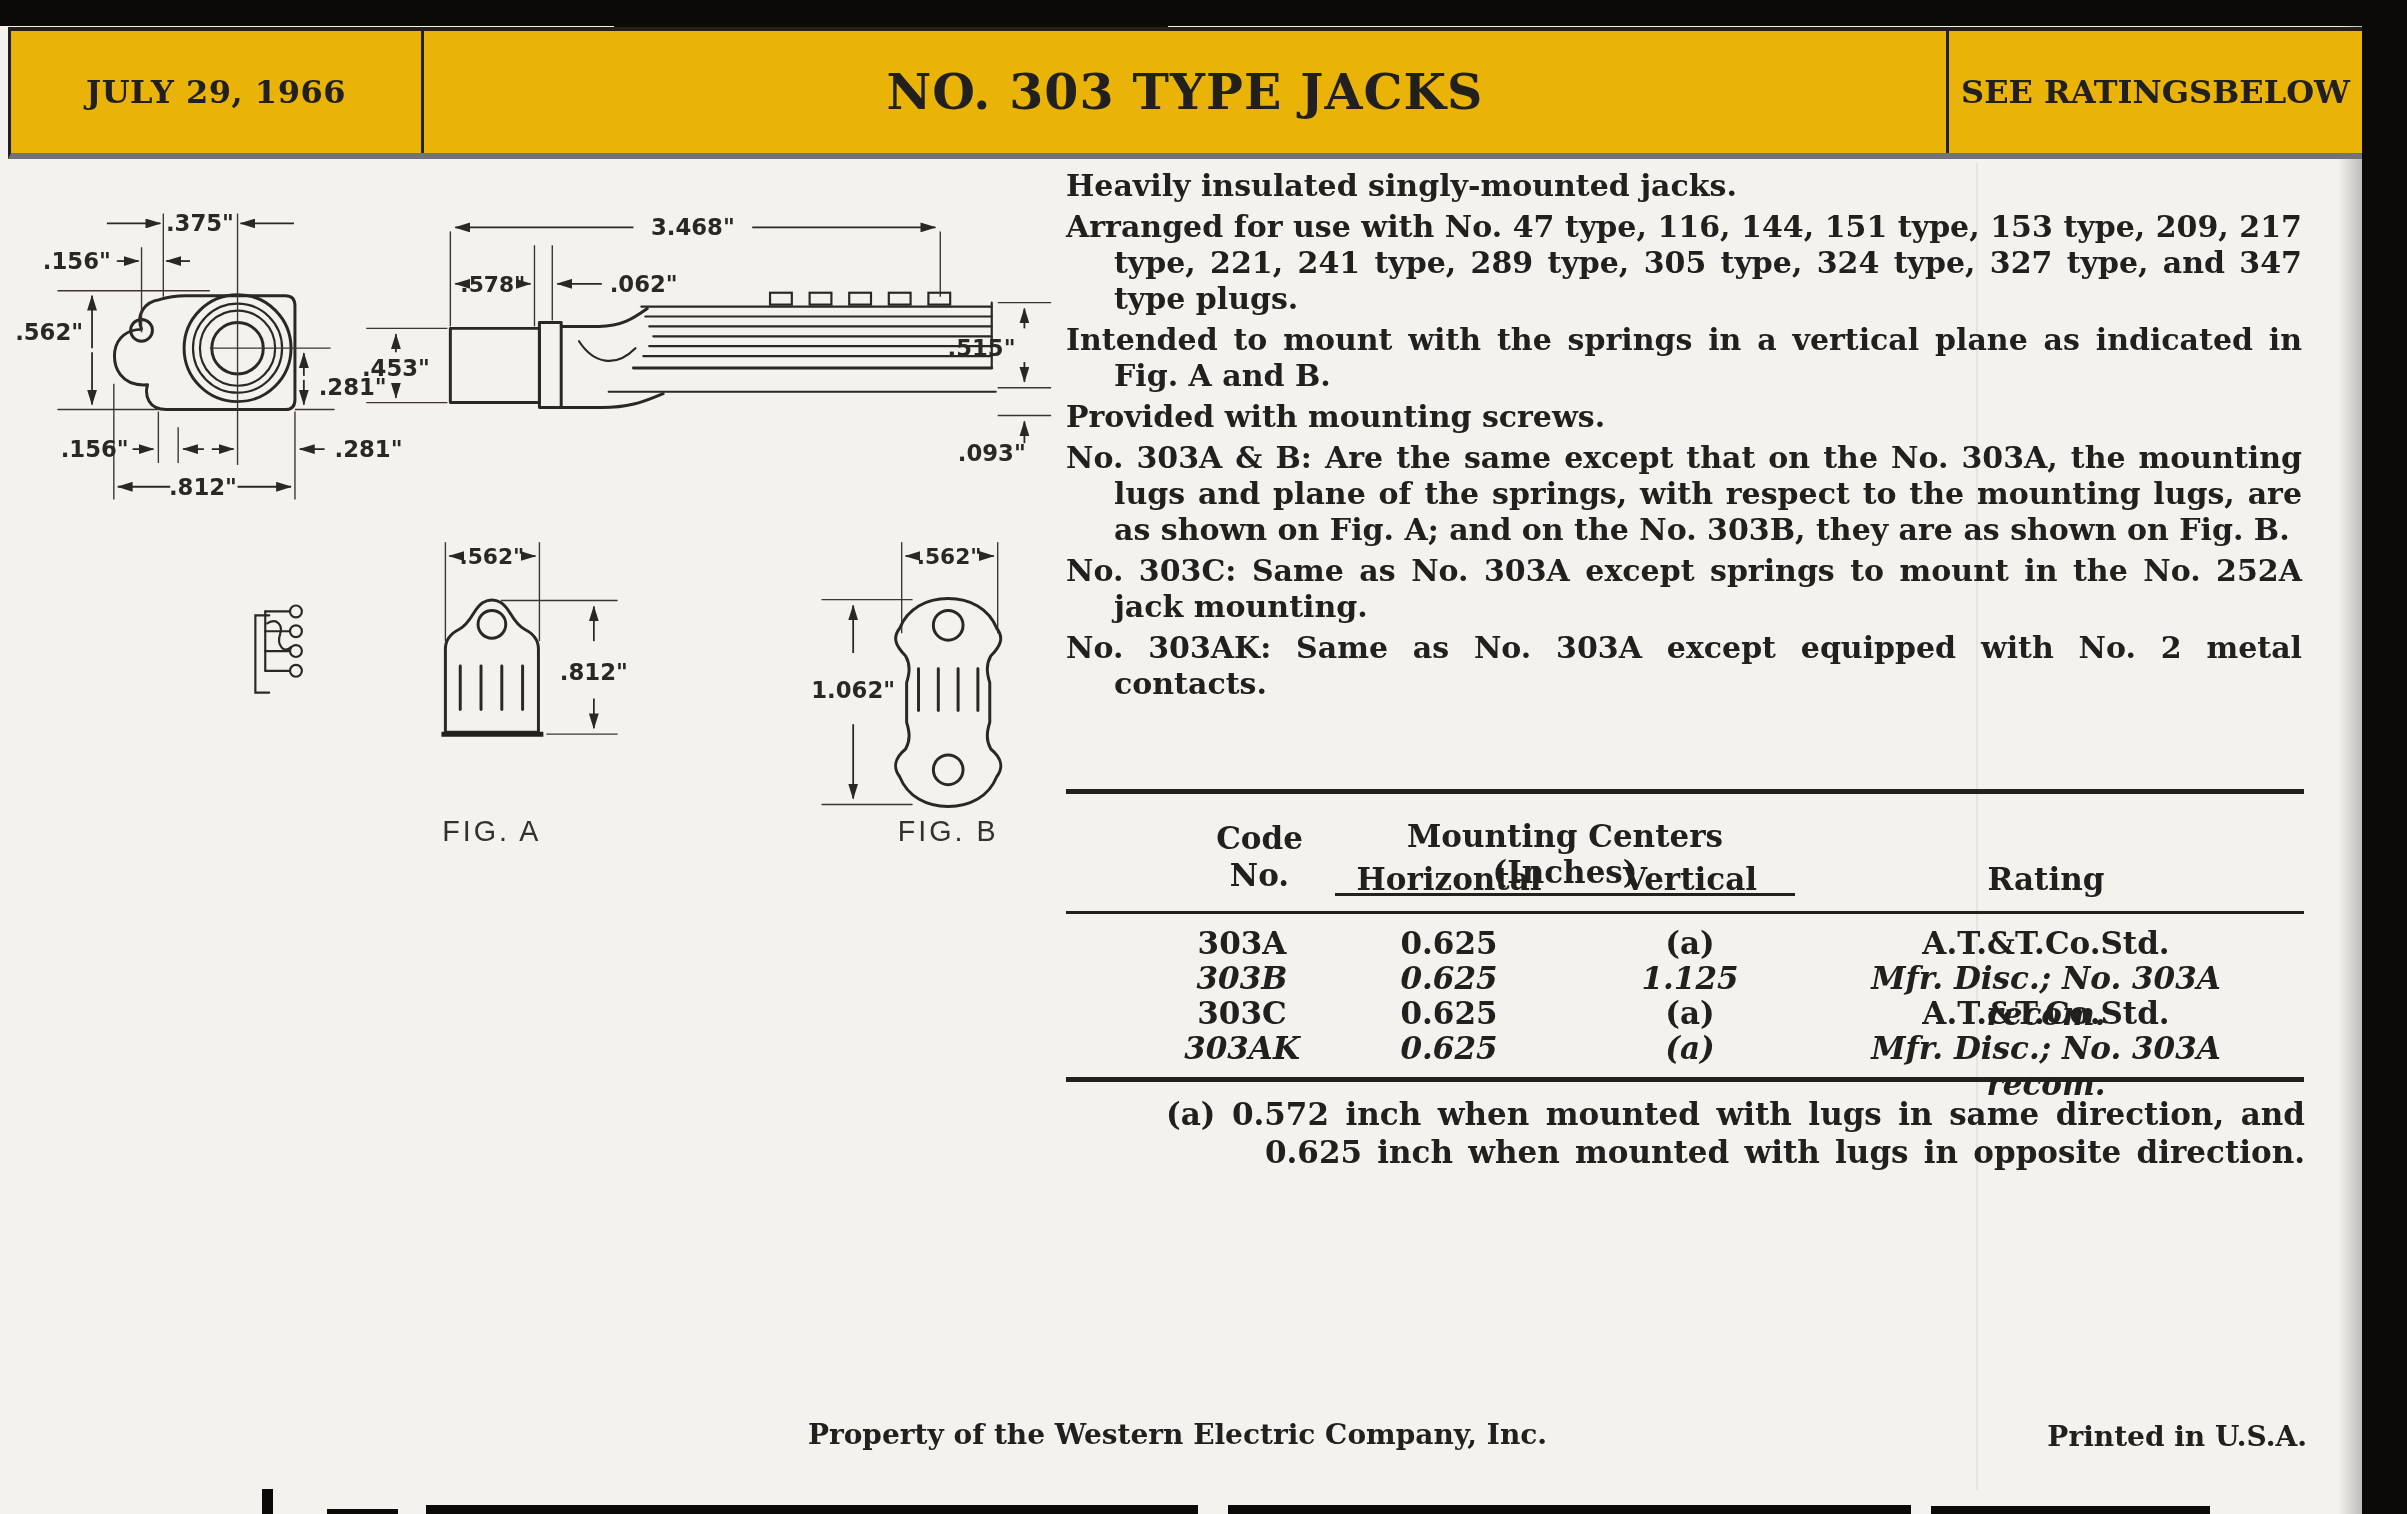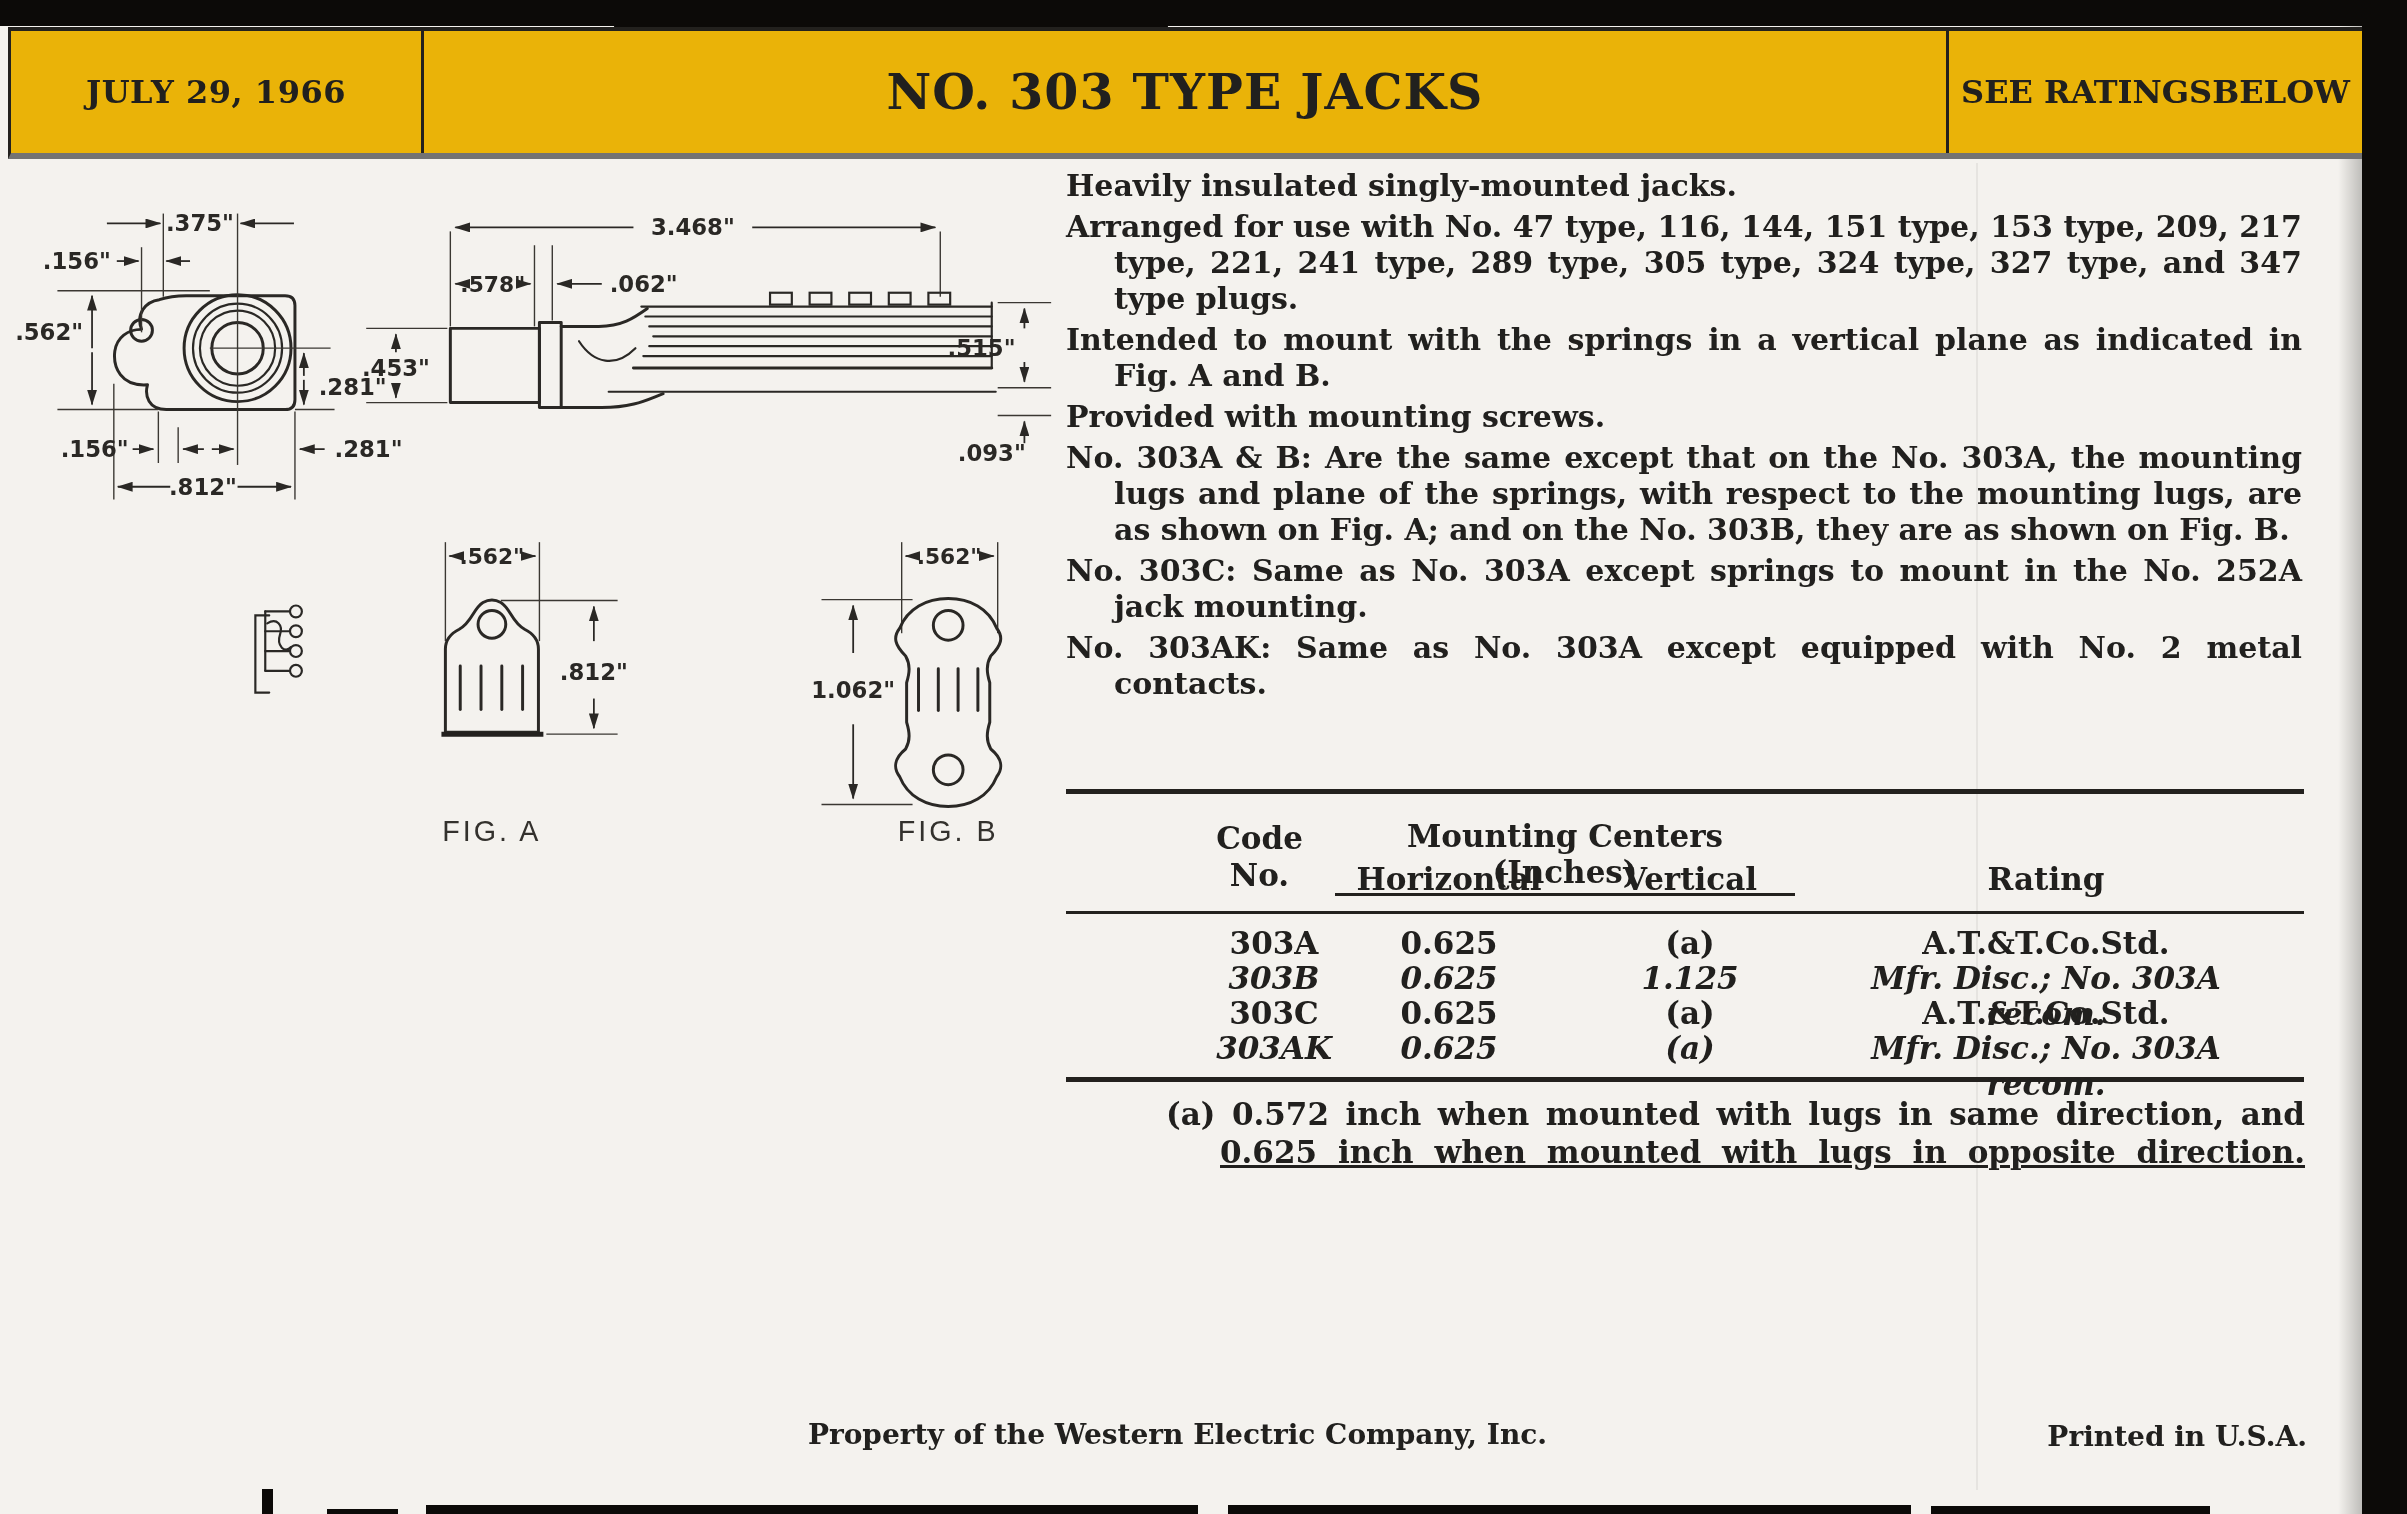--- a/index.html
+++ b/index.html
@@ -41,29 +41,29 @@
   .thead{position:relative;height:117px;}
   .th-code{position:absolute;left:119px;top:26px;width:149px;text-align:center;line-height:37px;}
   .th-mounting{position:absolute;left:269px;top:24px;width:460px;text-align:center;
                border-bottom:3px solid #23211e;padding-bottom:3px;}
   .th-h{position:absolute;left:274px;top:67px;width:218px;text-align:center;}
   .th-v{position:absolute;left:525px;top:67px;width:198px;text-align:center;}
   .th-r{position:absolute;left:762px;top:67px;width:436px;text-align:center;}
   .rule-mid{height:0;border-top:3px solid #23211e;}
   .tbody{padding:11px 0 12px 0;}
   .trow{position:relative;height:35px;}
-  .td-code{position:absolute;left:109px;width:198px;text-align:center;}
+  .td-code{position:absolute;left:77px;width:198px;text-align:center;}
   .td-h{position:absolute;left:274px;width:218px;text-align:center;}
   .td-v{position:absolute;left:525px;width:198px;text-align:center;}
   .td-r{position:absolute;left:762px;width:436px;text-align:center;}
   .it{font-style:italic;}
 
   .footnote{left:1166px;top:1095px;width:1139px;font-size:31px;font-weight:bold;line-height:38px;}
   .footnote .fl1{text-align:justify;text-align-last:justify;}
-  .footnote .fl2{margin-left:54px;text-align:justify;text-align-last:justify;text-decoration:underline;}
+  .footnote .fl2{margin-left:99px;text-align:justify;text-align-last:justify;}
 
   .footer-property{left:554px;top:1418px;width:1247px;text-align:center;font-size:28px;font-weight:bold;}
   .footer-printed{left:1980px;top:1420px;width:327px;text-align:right;font-size:28px;font-weight:bold;}
 
   
   svg .ln{stroke:#2a2825;stroke-width:3;fill:none;stroke-linecap:round;stroke-linejoin:round;}
   svg .ln2{stroke:#2a2825;stroke-width:2.2;fill:none;stroke-linecap:round;}
   svg .thin{stroke:#3a3732;stroke-width:1.4;fill:none;}
   svg .dimln{stroke:#2a2825;stroke-width:1.8;fill:none;}
   svg .thick{stroke:#23211e;stroke-width:5;fill:none;}

